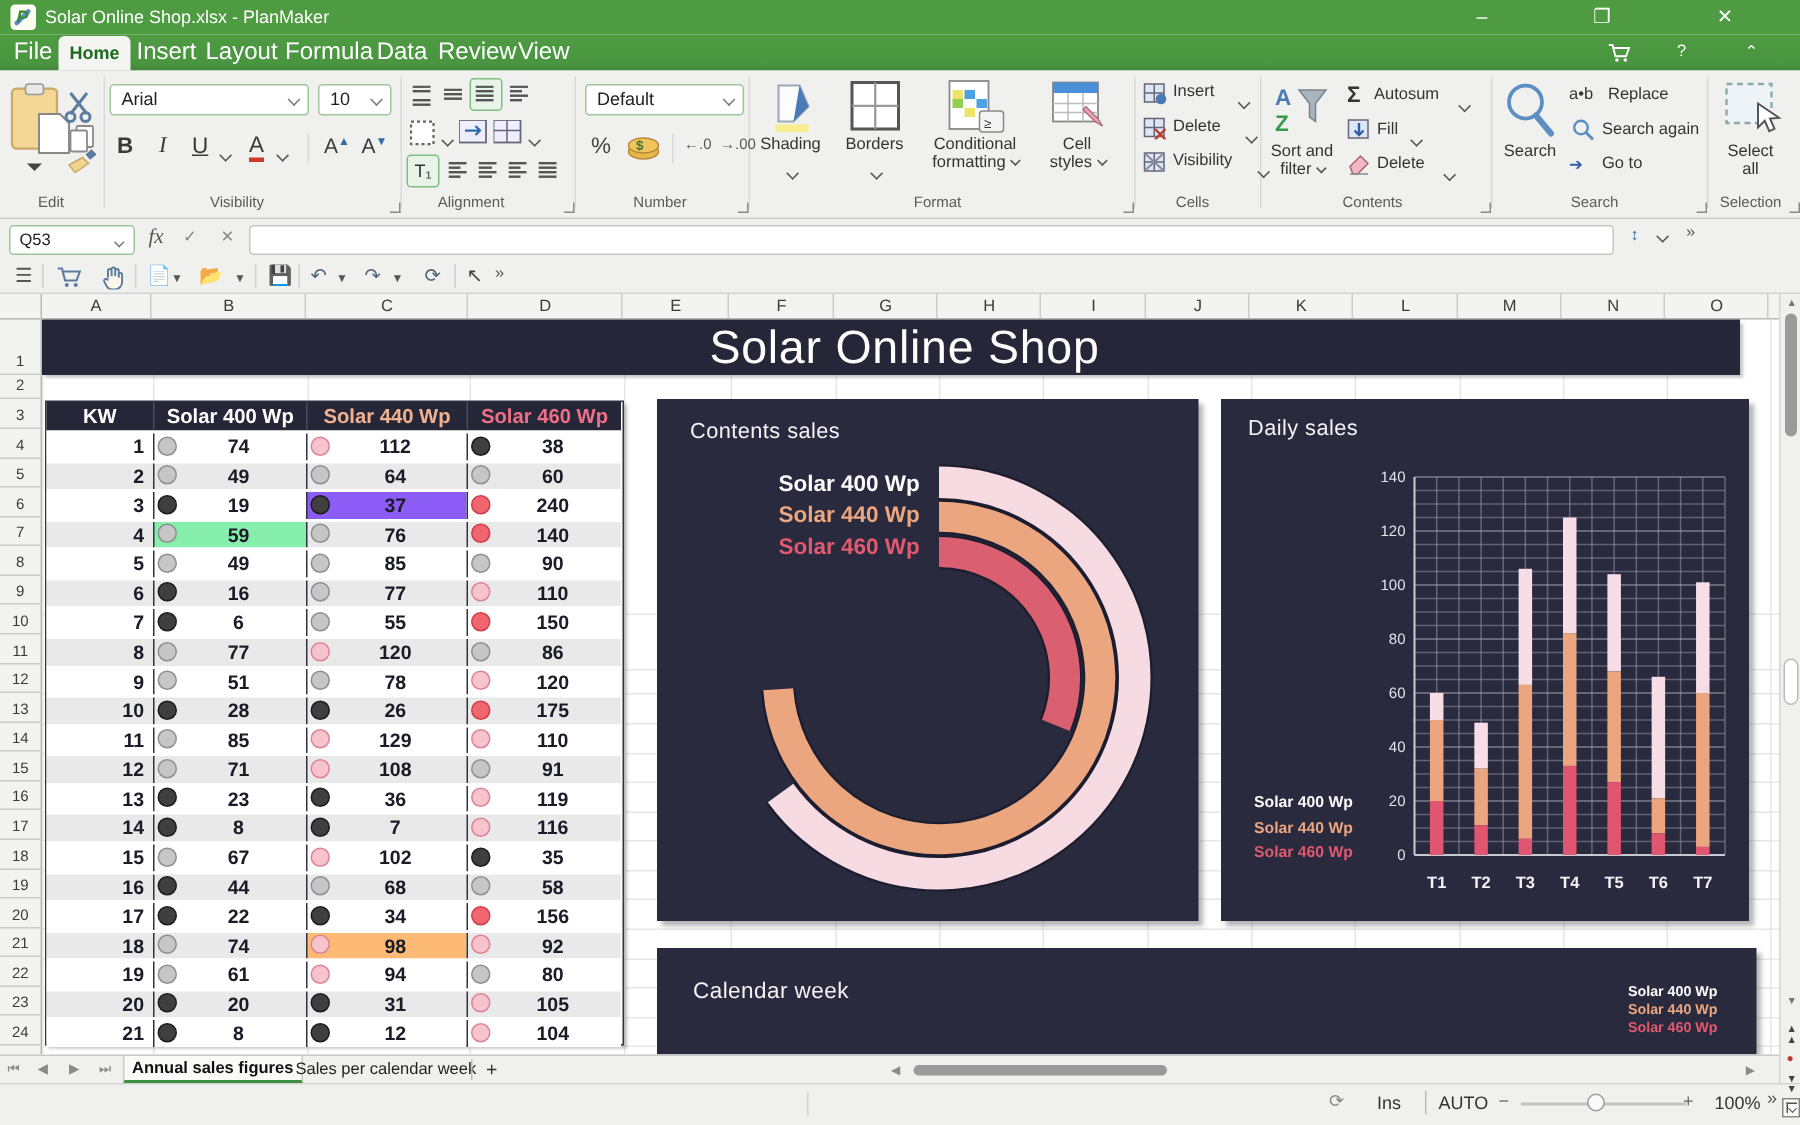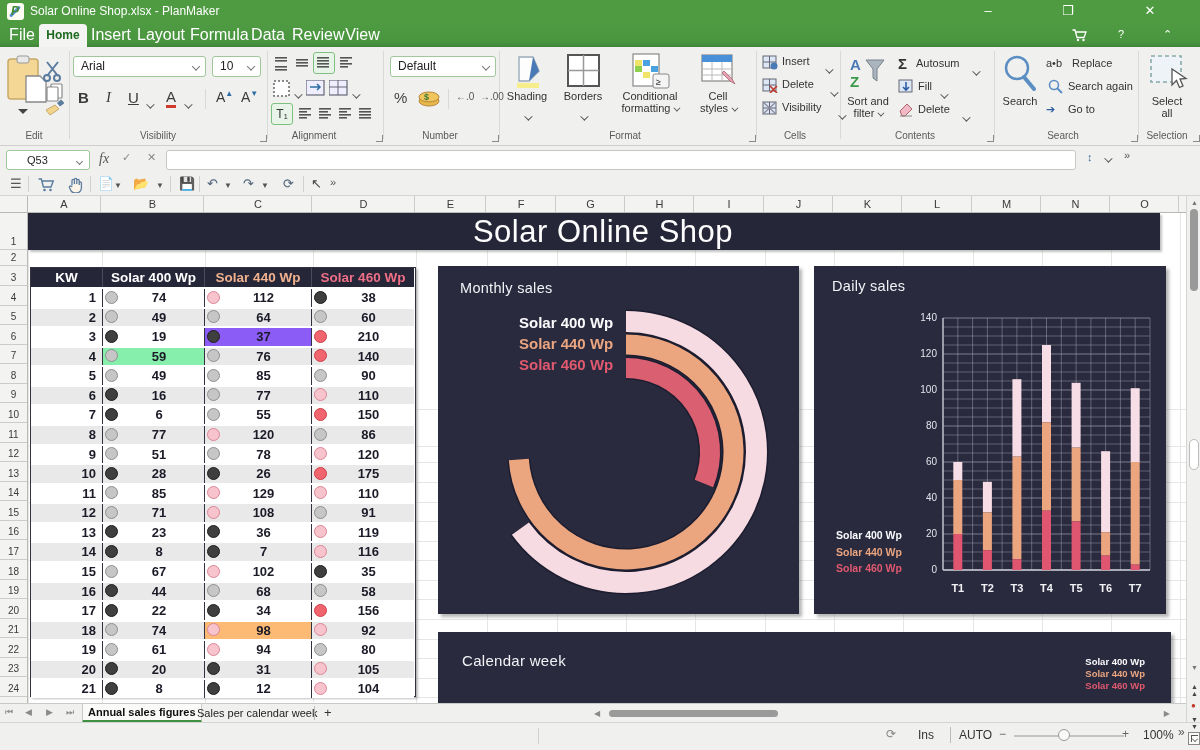--- a/index.html
+++ b/index.html
@@ -27,21 +27,21 @@
 .gcorner { position:absolute; top:88px; width:7px; height:7px; border-right:1.5px solid #8a8a8a; border-bottom:1.5px solid #8a8a8a; }
 .combo { position:absolute; background:#fff; border:1px solid #9ec89a; border-radius:3px; font-size:12px; color:#222; padding-left:7px; }
 .combo .chev { position:absolute; right:6px; top:50%; transform:translateY(-60%) rotate(45deg); width:6px; height:6px; border-right:1.5px solid #777; border-bottom:1.5px solid #777; }
 .rbtn { position:absolute; color:#3b3b3b; }
 .dna { display:inline-block; width:6px; height:6px; border-right:1.5px solid #555; border-bottom:1.5px solid #555; transform:rotate(45deg) translateY(-2px); }
 .rlabel { position:absolute; font-size:11px; color:#333; text-align:center; }
 .smalltxt { position:absolute; font-size:11px; color:#333; }
 
 
 #fbar { position:absolute; left:0; top:147px; width:1200px; height:26px; background:#f0f0ee; }
-#cellref { position:absolute; left:6px; top:3px; width:84px; height:20px; background:#fff; border:1px solid #9ec89a; border-radius:3px; font-size:11px; padding:3px 0 0 20px; color:#222; }
+#cellref { position:absolute; left:6px; top:3px; width:84px; height:20px; background:#fff; border:1px solid #9ec89a; border-radius:3px; font-size:11px; padding:3px 0 0 6px; color:#222; }
 #finput { position:absolute; left:166px; top:3px; width:910px; height:20px; background:#fff; border:1px solid #c6c6c4; border-radius:3px; }
 
 
 #tbar { position:absolute; left:0; top:173px; width:1200px; height:23px; background:#f0f0ee; border-bottom:1px solid #d4d4d2; }
 .tico { position:absolute; top:3px; font-size:13px; color:#4e6378; }
 .tsep { position:absolute; top:3px; width:1px; height:16px; background:#d0d0ce; }
 
 
 #sheet { position:absolute; left:0; top:196px; width:1186px; height:507px; background:#fff; overflow:hidden; }
 #chdr { position:absolute; left:0; top:0; width:1186px; height:17px; background:#f3f3f1; border-bottom:1px solid #b9b9b7; }
@@ -481,21 +481,21 @@
 <div class="trow" style="top:38.6px;height:19.6px">
           <div class="ta" style="background:#e9e9e9">2</div>
           <div class="tb" style="background:#e9e9e9"><span class="cc" style="background:#c6c6c6;border-color:#8f8f8f"></span><span class="cv">49</span></div>
           <div class="tc" style="background:#e9e9e9"><span class="cc" style="background:#c6c6c6;border-color:#8f8f8f"></span><span class="cv">64</span></div>
           <div class="td" style="background:#e9e9e9"><span class="cc" style="background:#c6c6c6;border-color:#8f8f8f"></span><span class="cv">60</span></div>
         </div>
 <div class="trow" style="top:58.1px;height:19.6px">
           <div class="ta" style="background:#ffffff">3</div>
           <div class="tb" style="background:#ffffff"><span class="cc" style="background:#3f3f3f;border-color:#1d1d1d"></span><span class="cv">19</span></div>
           <div class="tc" style="background:#8b5cf6"><span class="cc" style="background:#3f3f3f;border-color:#1d1d1d"></span><span class="cv">37</span></div>
-          <div class="td" style="background:#ffffff"><span class="cc" style="background:#f1666e;border-color:#cf3d49"></span><span class="cv">210</span></div>
+          <div class="td" style="background:#ffffff"><span class="cc" style="background:#f1666e;border-color:#cf3d49"></span><span class="cv">240</span></div>
         </div>
 <div class="trow" style="top:77.7px;height:19.6px">
           <div class="ta" style="background:#e9e9e9">4</div>
           <div class="tb" style="background:#86efac"><span class="cc" style="background:#c6c6c6;border-color:#8f8f8f"></span><span class="cv">59</span></div>
           <div class="tc" style="background:#e9e9e9"><span class="cc" style="background:#c6c6c6;border-color:#8f8f8f"></span><span class="cv">76</span></div>
           <div class="td" style="background:#e9e9e9"><span class="cc" style="background:#f1666e;border-color:#cf3d49"></span><span class="cv">140</span></div>
         </div>
 <div class="trow" style="top:97.3px;height:19.6px">
           <div class="ta" style="background:#ffffff">5</div>
           <div class="tb" style="background:#ffffff"><span class="cc" style="background:#c6c6c6;border-color:#8f8f8f"></span><span class="cv">49</span></div>
@@ -594,21 +594,21 @@
         </div>
 <div class="trow" style="top:410.4px;height:19.6px">
           <div class="ta" style="background:#ffffff">21</div>
           <div class="tb" style="background:#ffffff"><span class="cc" style="background:#3f3f3f;border-color:#1d1d1d"></span><span class="cv">8</span></div>
           <div class="tc" style="background:#ffffff"><span class="cc" style="background:#3f3f3f;border-color:#1d1d1d"></span><span class="cv">12</span></div>
           <div class="td" style="background:#ffffff"><span class="cc" style="background:#f7c4ce;border-color:#dd8494"></span><span class="cv">104</span></div>
         </div>
     </div>
 
     <div class="panel" style="left:438px;top:70px;width:361px;height:348px">
-      <div class="ptitle" style="left:22px;top:14px">Monthly sales</div>
+      <div class="ptitle" style="left:22px;top:14px">Contents sales</div>
       <div class="leg" style="left:81px;top:48px;font-size:15px;color:#fbfbfd">Solar 400 Wp</div>
       <div class="leg" style="left:81px;top:69px;font-size:15px;color:#eba57f">Solar 440 Wp</div>
       <div class="leg" style="left:81px;top:90px;font-size:15px;color:#e0596e">Solar 460 Wp</div>
       <svg width="361" height="348" style="position:absolute;left:0;top:0">
         <path d="M 188.0 55.5 A 130.5 130.5 0 1 1 82.4 262.7" fill="none" stroke="#1d1d30" stroke-width="24"></path>
 <path d="M 188.0 78.5 A 107.5 107.5 0 1 1 80.8 193.5" fill="none" stroke="#1d1d30" stroke-width="23"></path>
 <path d="M 188.0 102.0 A 84 84 0 0 1 265.9 217.5" fill="none" stroke="#1d1d30" stroke-width="23"></path>
 <path d="M 188.0 55.5 A 130.5 130.5 0 1 1 82.4 262.7" fill="none" stroke="#f7dbe3" stroke-width="21"></path>
 <path d="M 188.0 78.5 A 107.5 107.5 0 1 1 80.8 193.5" fill="none" stroke="#eba57f" stroke-width="20"></path>
 <path d="M 188.0 102.0 A 84 84 0 0 1 265.9 217.5" fill="none" stroke="#da5f70" stroke-width="20"></path>

